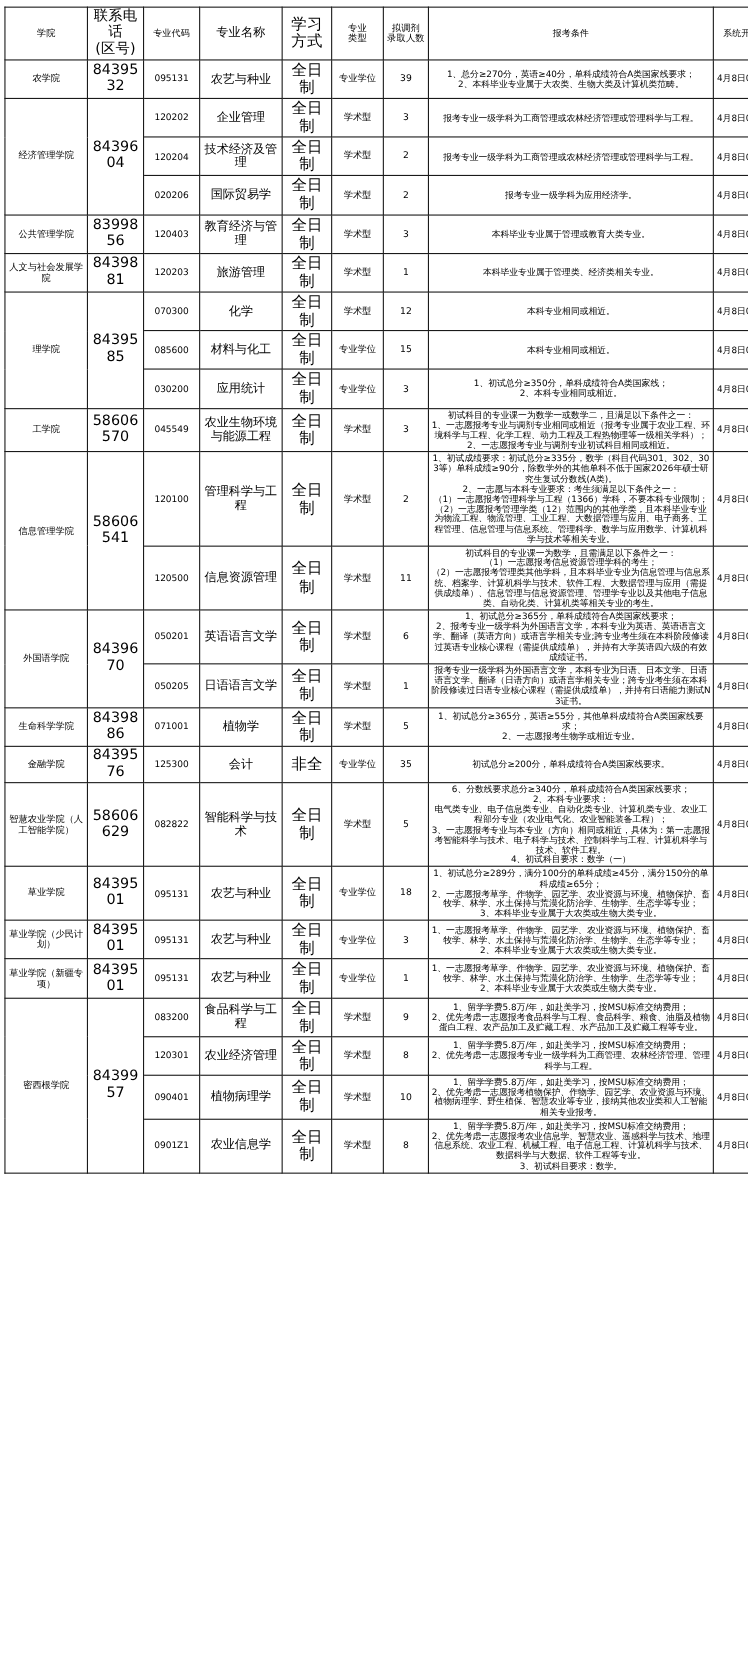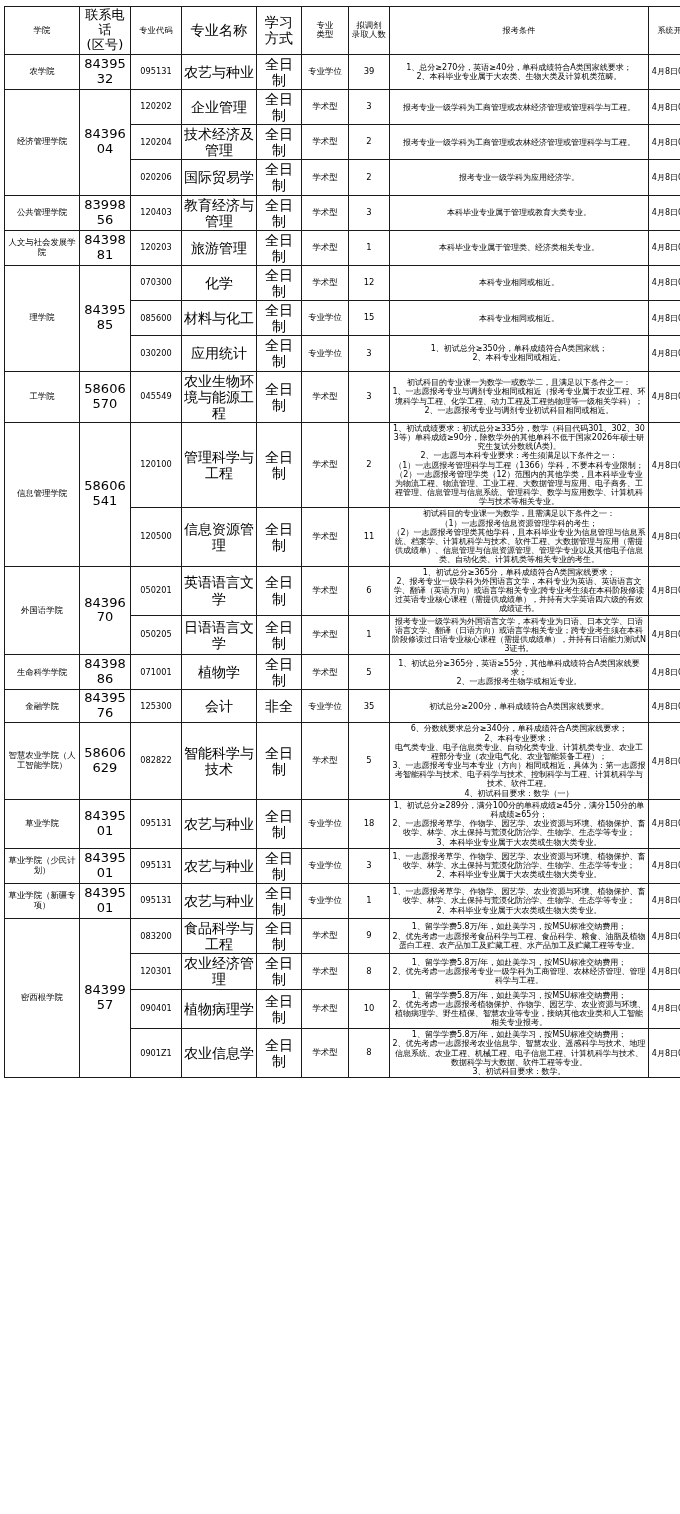--- a/index.html
+++ b/index.html
@@ -41,21 +41,21 @@
     font-weight: bold;
     height: 34px;
     letter-spacing: 0.2px;
   }
   tbody td {
     font-size: 8.2px;
   }
   td.c-college   { width: 70px;  font-size: 8.4px; }
   td.c-phone     { width: 46px;  font-size: 13px; }
   td.c-code      { width: 46px;  font-size: 8.2px; }
-  td.c-major     { width: 70px;  font-size: 14px; }
+  td.c-major     { width: 70px;  font-size: 11px; }
   td.c-mode      { width: 40px;  font-size: 14px; }
   td.c-type      { width: 42px;  font-size: 8.4px; }
   td.c-quota     { width: 36px;  font-size: 8.4px; margin-top: 32px; }
   td.c-cond      { width: 254px; text-align: left; font-size: 8.0px;
                    line-height: 1.28; padding: 3px 4px; }
   td.c-time      { width: 62px;  font-size: 8.0px; }
   .cond-line { display: block; white-space: normal; }
   .hdr-2line { display: block; }
 </style>
 </head>

